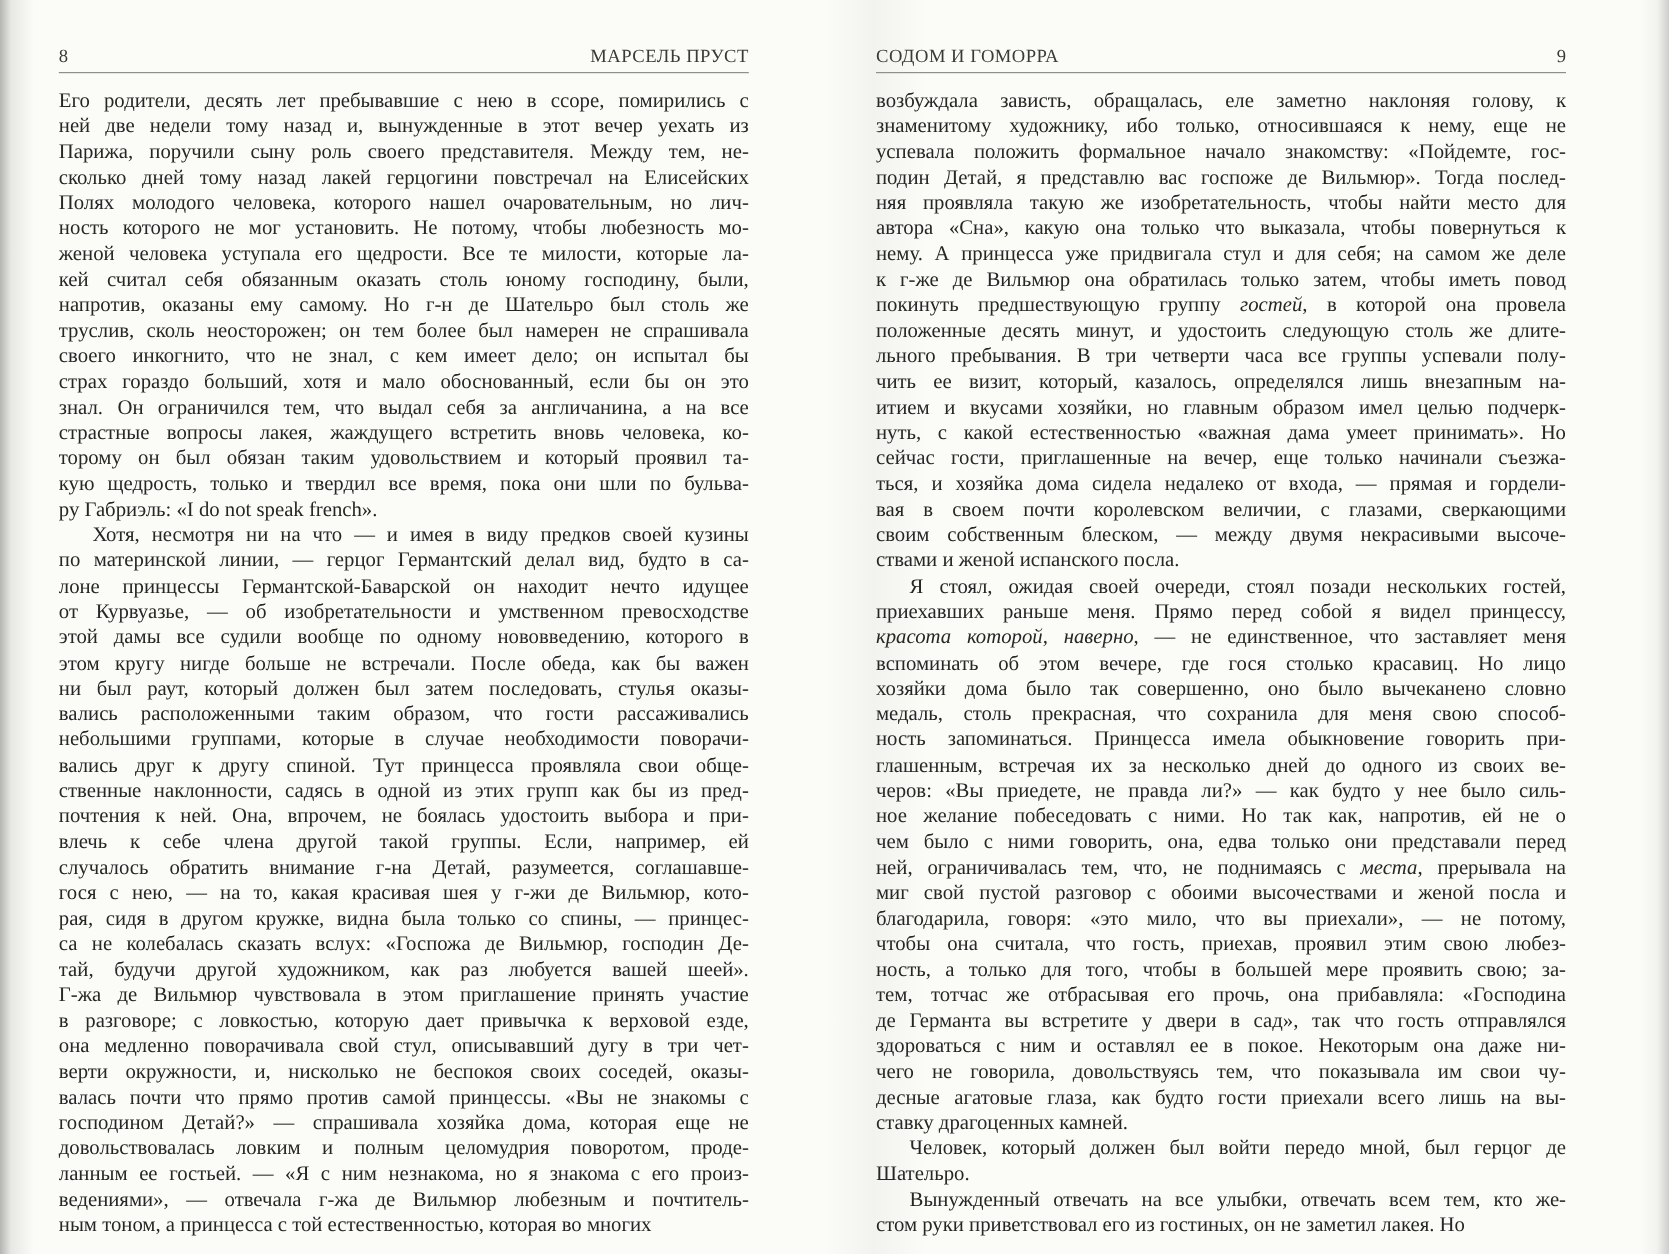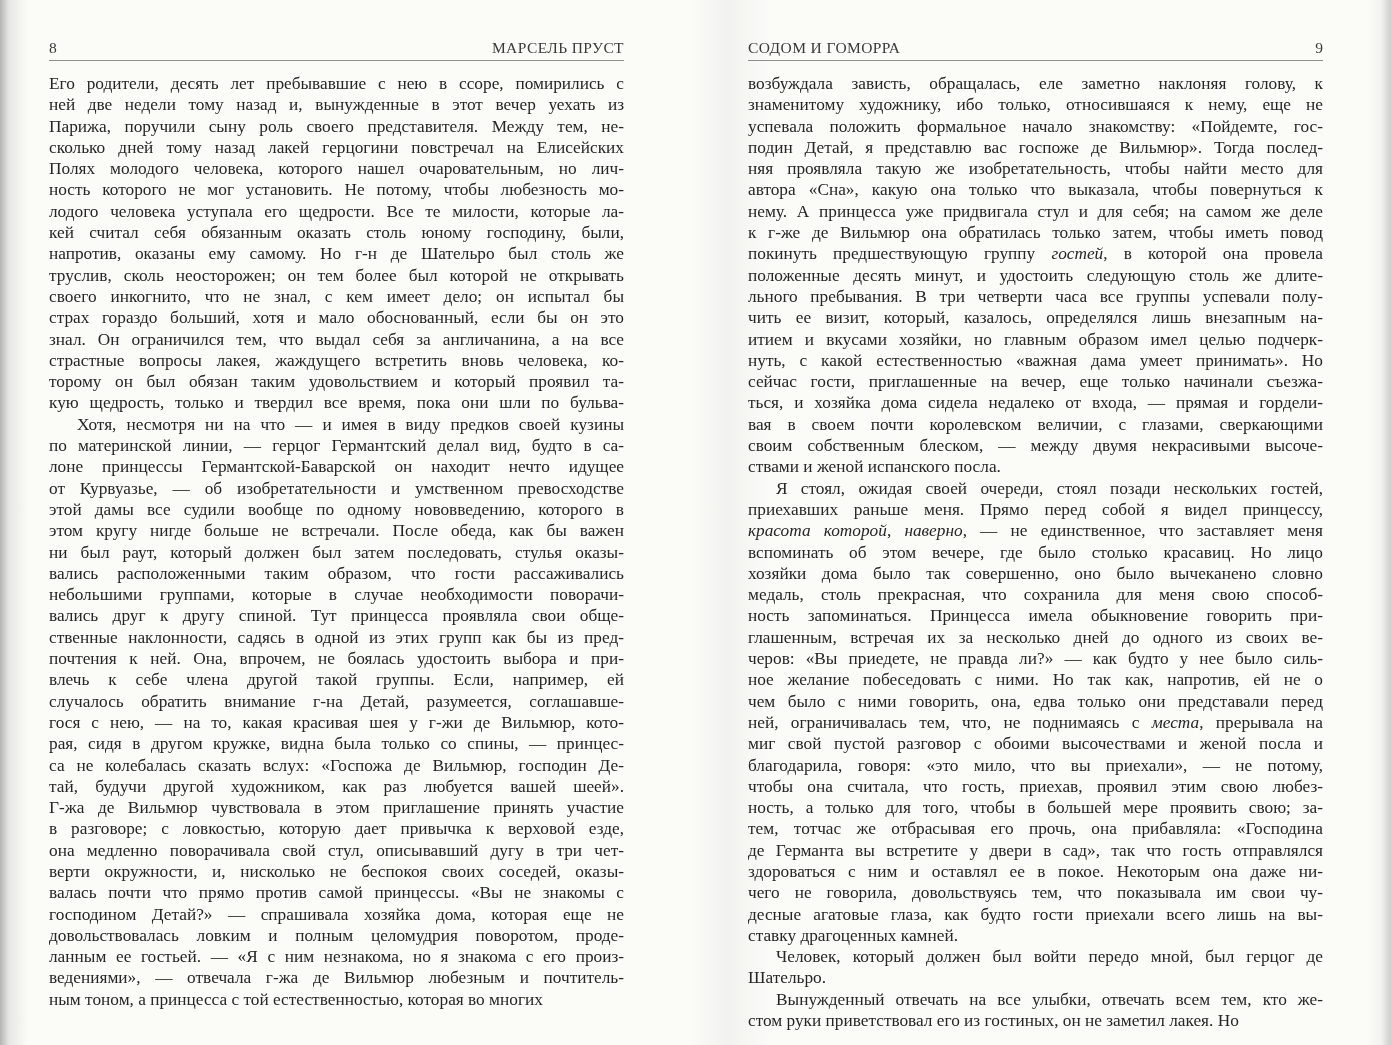--- a/index.html
+++ b/index.html
@@ -14,21 +14,21 @@
     position:relative;width:1391px;height:1045px;
     background:
       linear-gradient(90deg, rgba(110,110,108,.50) 0px, rgba(160,160,158,.22) 9px, rgba(0,0,0,0) 28px),
       linear-gradient(270deg, rgba(130,130,128,.38) 0px, rgba(190,190,188,.15) 10px, rgba(0,0,0,0) 24px),
       linear-gradient(90deg, rgba(0,0,0,0) 688px, rgba(0,0,0,.035) 728px, rgba(0,0,0,0) 772px),
       var(--paper);
     color:var(--ink);
   }
   .page{position:absolute;top:0;height:100%;}
   .page-left{left:49px;width:575px;}
-  .page-right{left:748px;width:575px;}
+  .page-right{left:730px;width:575px;}
   .pagehead{
     position:absolute;top:37px;left:0;right:0;height:20px;
     font-size:15.5px;letter-spacing:.4px;color:#3a3a38;
     display:flex;justify-content:space-between;align-items:flex-end;
   }
   .rule{
     position:absolute;top:60px;left:0;right:0;height:0;
     border-bottom:1px solid var(--rule);
     box-shadow:0 3px 2px -1px rgba(0,0,0,.20);
   }
@@ -54,30 +54,31 @@
       <span class="runhead">МАРСЕЛЬ ПРУСТ</span>
     </div>
     <div class="rule"></div>
     <div class="pagebody">
         <div class="line">Его родители, десять лет пребывавшие с нею в ссоре, помирились с</div>
         <div class="line">ней две недели тому назад и, вынужденные в этот вечер уехать из</div>
         <div class="line">Парижа, поручили сыну роль своего представителя. Между тем, не-</div>
         <div class="line">сколько дней тому назад лакей герцогини повстречал на Елисейских</div>
         <div class="line">Полях молодого человека, которого нашел очаровательным, но лич-</div>
         <div class="line">ность которого не мог установить. Не потому, чтобы любезность мо-</div>
-        <div class="line">лодого человека уступала его щедрости. Все те милости, которые ла-</div>
+        <div class="line">женой человека уступала его щедрости. Все те милости, которые ла-</div>
         <div class="line">кей считал себя обязанным оказать столь юному господину, были,</div>
         <div class="line">напротив, оказаны ему самому. Но г-н де Шательро был столь же</div>
-        <div class="line">труслив, сколь неосторожен; он тем более был которой не открывать</div>
+        <div class="line">труслив, сколь неосторожен; он тем более был намерен не спрашивала</div>
         <div class="line">своего инкогнито, что не знал, с кем имеет дело; он испытал бы</div>
         <div class="line">страх гораздо больший, хотя и мало обоснованный, если бы он это</div>
         <div class="line">знал. Он ограничился тем, что выдал себя за англичанина, а на все</div>
         <div class="line">страстные вопросы лакея, жаждущего встретить вновь человека, ко-</div>
         <div class="line">торому он был обязан таким удовольствием и который проявил та-</div>
         <div class="line">кую щедрость, только и твердил все время, пока они шли по бульва-</div>
+        <div class="line last">ру Габриэль: «I do not speak french».</div>
         <div class="line indent">Хотя, несмотря ни на что — и имея в виду предков своей кузины</div>
         <div class="line">по материнской линии, — герцог Германтский делал вид, будто в са-</div>
         <div class="line">лоне принцессы Германтской-Баварской он находит нечто идущее</div>
         <div class="line">от Курвуазье, — об изобретательности и умственном превосходстве</div>
         <div class="line">этой дамы все судили вообще по одному нововведению, которого в</div>
         <div class="line">этом кругу нигде больше не встречали. После обеда, как бы важен</div>
         <div class="line">ни был раут, который должен был затем последовать, стулья оказы-</div>
         <div class="line">вались расположенными таким образом, что гости рассаживались</div>
         <div class="line">небольшими группами, которые в случае необходимости поворачи-</div>
         <div class="line">вались друг к другу спиной. Тут принцесса проявляла свои обще-</div>
@@ -124,21 +125,21 @@
         <div class="line">итием и вкусами хозяйки, но главным образом имел целью подчерк-</div>
         <div class="line">нуть, с какой естественностью «важная дама умеет принимать». Но</div>
         <div class="line">сейчас гости, приглашенные на вечер, еще только начинали съезжа-</div>
         <div class="line">ться, и хозяйка дома сидела недалеко от входа, — прямая и гордели-</div>
         <div class="line">вая в своем почти королевском величии, с глазами, сверкающими</div>
         <div class="line">своим собственным блеском, — между двумя некрасивыми высоче-</div>
         <div class="line last">ствами и женой испанского посла.</div>
         <div class="line indent">Я стоял, ожидая своей очереди, стоял позади нескольких гостей,</div>
         <div class="line">приехавших раньше меня. Прямо перед собой я видел принцессу,</div>
         <div class="line"><i>красота которой</i>, <i>наверно</i>, — не единственное, что заставляет меня</div>
-        <div class="line">вспоминать об этом вечере, где было столько красавиц. Но лицо</div>
+        <div class="line">вспоминать об этом вечере, где гося столько красавиц. Но лицо</div>
         <div class="line">хозяйки дома было так совершенно, оно было вычеканено словно</div>
         <div class="line">медаль, столь прекрасная, что сохранила для меня свою способ-</div>
         <div class="line">ность запоминаться. Принцесса имела обыкновение говорить при-</div>
         <div class="line">глашенным, встречая их за несколько дней до одного из своих ве-</div>
         <div class="line">черов: «Вы приедете, не правда ли?» — как будто у нее было силь-</div>
         <div class="line">ное желание побеседовать с ними. Но так как, напротив, ей не о</div>
         <div class="line">чем было с ними говорить, она, едва только они представали перед</div>
         <div class="line">ней, ограничивалась тем, что, не поднимаясь с <i>места</i>, прерывала на</div>
         <div class="line">миг свой пустой разговор с обоими высочествами и женой посла и</div>
         <div class="line">благодарила, говоря: «это мило, что вы приехали», — не потому,</div>

